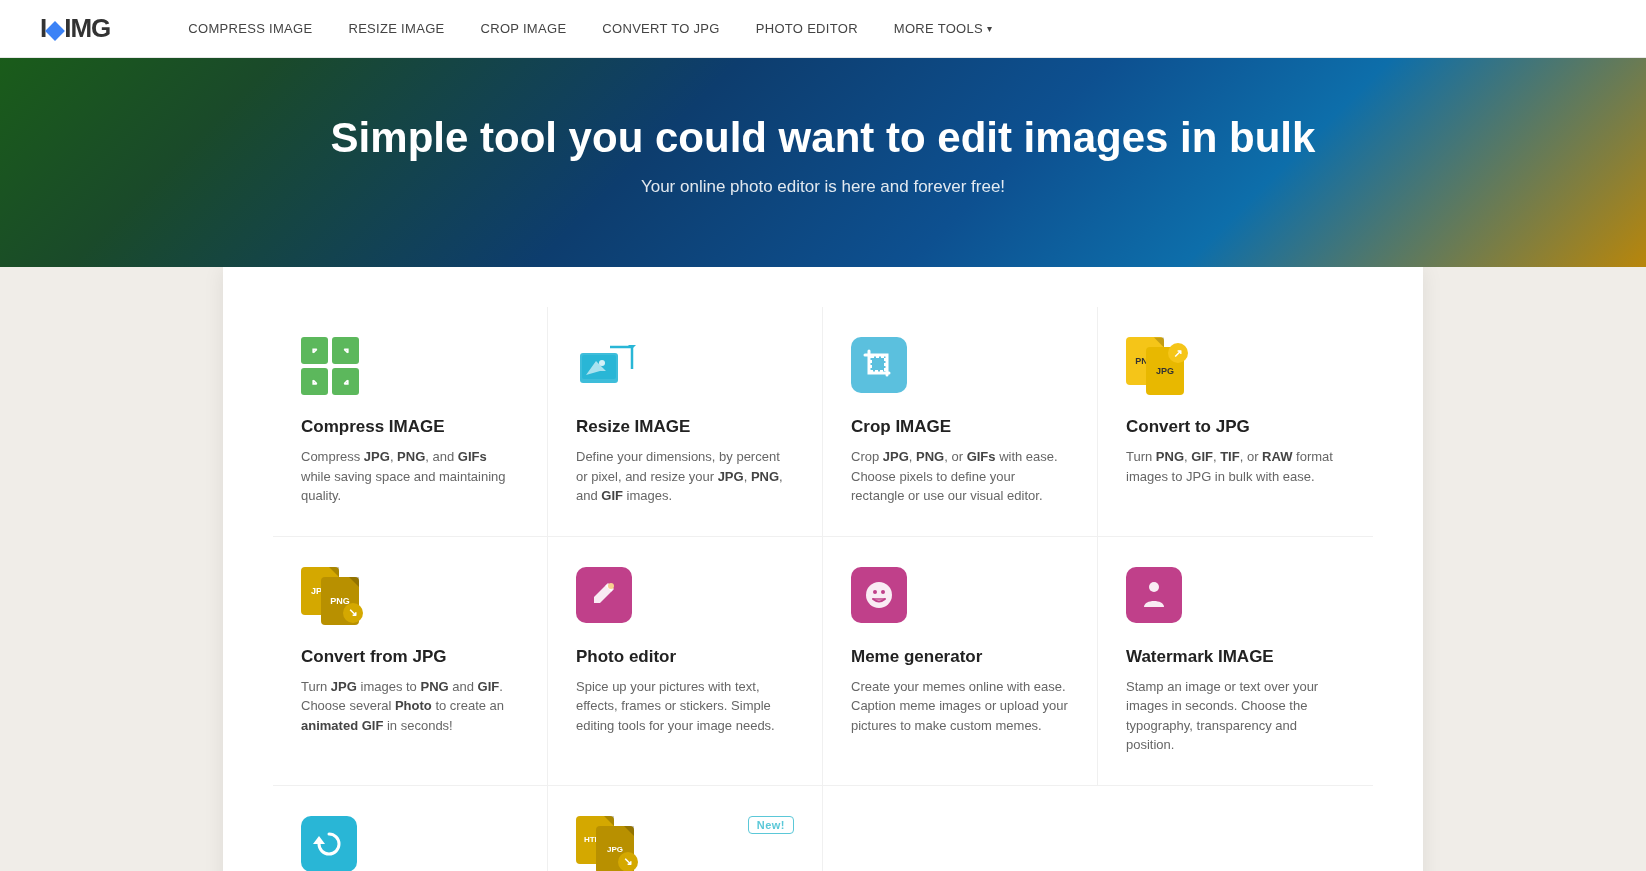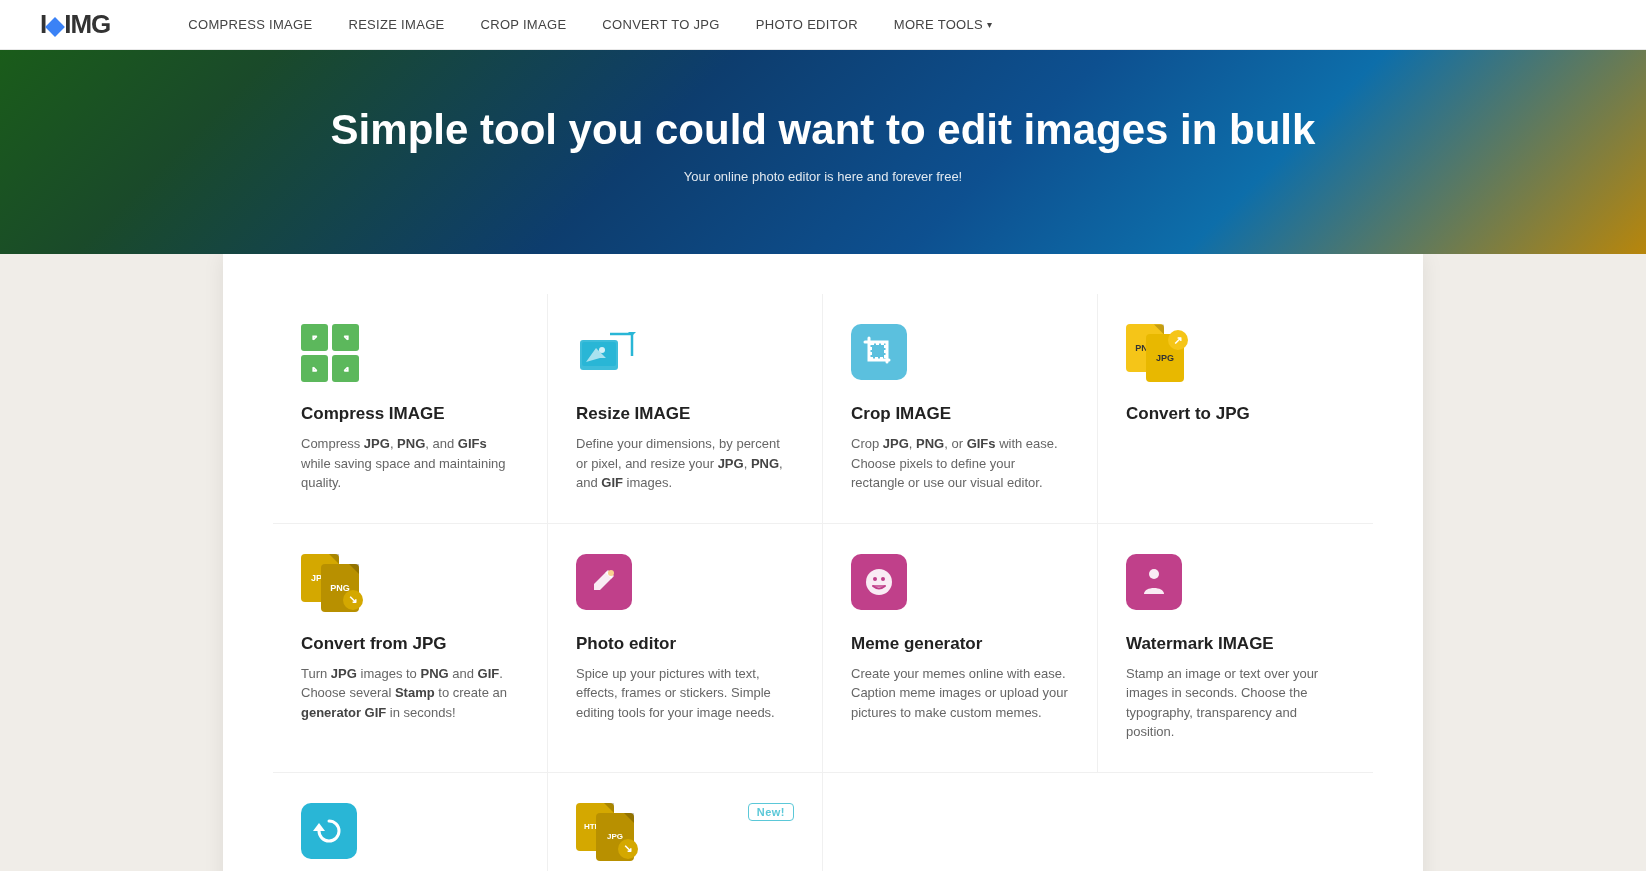--- a/index.html
+++ b/index.html
@@ -4,21 +4,21 @@
   <style>
     * { margin: 0; padding: 0; box-sizing: border-box; }
     body { font-family: 'Helvetica Neue', Arial, sans-serif; background: #f0ede8; min-width: 1646px; }
 
     
     nav {
       background: #fff;
       display: flex;
       align-items: center;
       padding: 0 40px;
-      height: 50px;
+      height: 58px;
       border-bottom: 1px solid #e8e8e8;
       position: relative;
       z-index: 10;
     }
     .logo {
       display: flex;
       align-items: center;
       margin-right: 60px;
       text-decoration: none;
     }
@@ -44,21 +44,21 @@
     .hero h1 {
       color: #fff;
       font-size: 42px;
       font-weight: 700;
       margin-bottom: 14px;
       line-height: 1.2;
     }
     .hero h1 em { font-style: normal; font-weight: 700; }
     .hero p {
       color: rgba(255,255,255,0.88);
-      font-size: 13px;
+      font-size: 17px;
     }
 
     
     .main-content {
       max-width: 1200px;
       margin: 0 auto;
       background: #fff;
       padding: 40px 50px 50px;
       box-shadow: 0 2px 20px rgba(0,0,0,0.08);
     }
@@ -289,38 +289,39 @@
 
             <div style="position:absolute;bottom:0;right:0;width:38px;height:48px;background:#e8b800;border-radius:4px;display:flex;align-items:center;justify-content:center;font-size:9px;font-weight:900;color:#333;">
               JPG
               <div style="position:absolute;top:0;right:0;width:10px;height:10px;background:rgba(0,0,0,0.2);clip-path:polygon(0 0,100% 100%,100% 0);"></div>
             </div>
 
             <div style="position:absolute;top:6px;right:-4px;width:20px;height:20px;background:#f5c518;border-radius:50%;display:flex;align-items:center;justify-content:center;font-size:11px;color:#fff;font-weight:900;z-index:5;">↗</div>
           </div>
         </div>
         <div class="tool-name">Convert to JPG</div>
+        <div class="tool-desc">Turn <strong>PNG</strong>, <strong>GIF</strong>, <strong>TIF</strong>, or <strong>RAW</strong> format images to JPG in bulk with ease.</div>
       </div>
 
       <div class="tool-card">
         <div class="tool-icon-wrap">
           <div style="position:relative;width:58px;height:58px;">
             <div style="position:absolute;top:0;left:0;width:38px;height:48px;background:#d4a800;border-radius:4px;display:flex;align-items:center;justify-content:center;font-size:9px;font-weight:900;color:#fff;">
               JPG
               <div style="position:absolute;top:0;right:0;width:10px;height:10px;background:rgba(0,0,0,0.2);clip-path:polygon(0 0,100% 100%,100% 0);"></div>
             </div>
             <div style="position:absolute;bottom:0;right:0;width:38px;height:48px;background:#b89000;border-radius:4px;display:flex;align-items:center;justify-content:center;font-size:9px;font-weight:900;color:#fff;">
               PNG
               <div style="position:absolute;top:0;right:0;width:10px;height:10px;background:rgba(0,0,0,0.2);clip-path:polygon(0 0,100% 100%,100% 0);"></div>
             </div>
             <div style="position:absolute;bottom:2px;right:-4px;width:20px;height:20px;background:#d4a800;border-radius:50%;display:flex;align-items:center;justify-content:center;font-size:11px;color:#fff;font-weight:900;z-index:5;">↘</div>
           </div>
         </div>
         <div class="tool-name">Convert from JPG</div>
-        <div class="tool-desc">Turn <strong>JPG</strong> images to <strong>PNG</strong> and <strong>GIF</strong>. Choose several <strong>Stamp</strong> to create an <strong>generator GIF</strong> in seconds!</div>
+        <div class="tool-desc">Turn <strong>JPG</strong> images to <strong>PNG</strong> and <strong>GIF</strong>. Choose several <strong>Photo</strong> to create an <strong>animated GIF</strong> in seconds!</div>
       </div>
 
       <div class="tool-card">
         <div class="tool-icon-wrap">
           <div class="icon-photo-wrap">
             <svg width="36" height="36" viewBox="0 0 36 36">
               <path d="M22 6 L28 12 L14 26 L8 26 L8 20 Z" fill="white" opacity="0.9"></path>
               <line x1="20" y1="8" x2="26" y2="14" stroke="white" stroke-width="1.5"></line>
               <circle cx="25" cy="9" r="3" fill="#f8d090"></circle>
             </svg>

